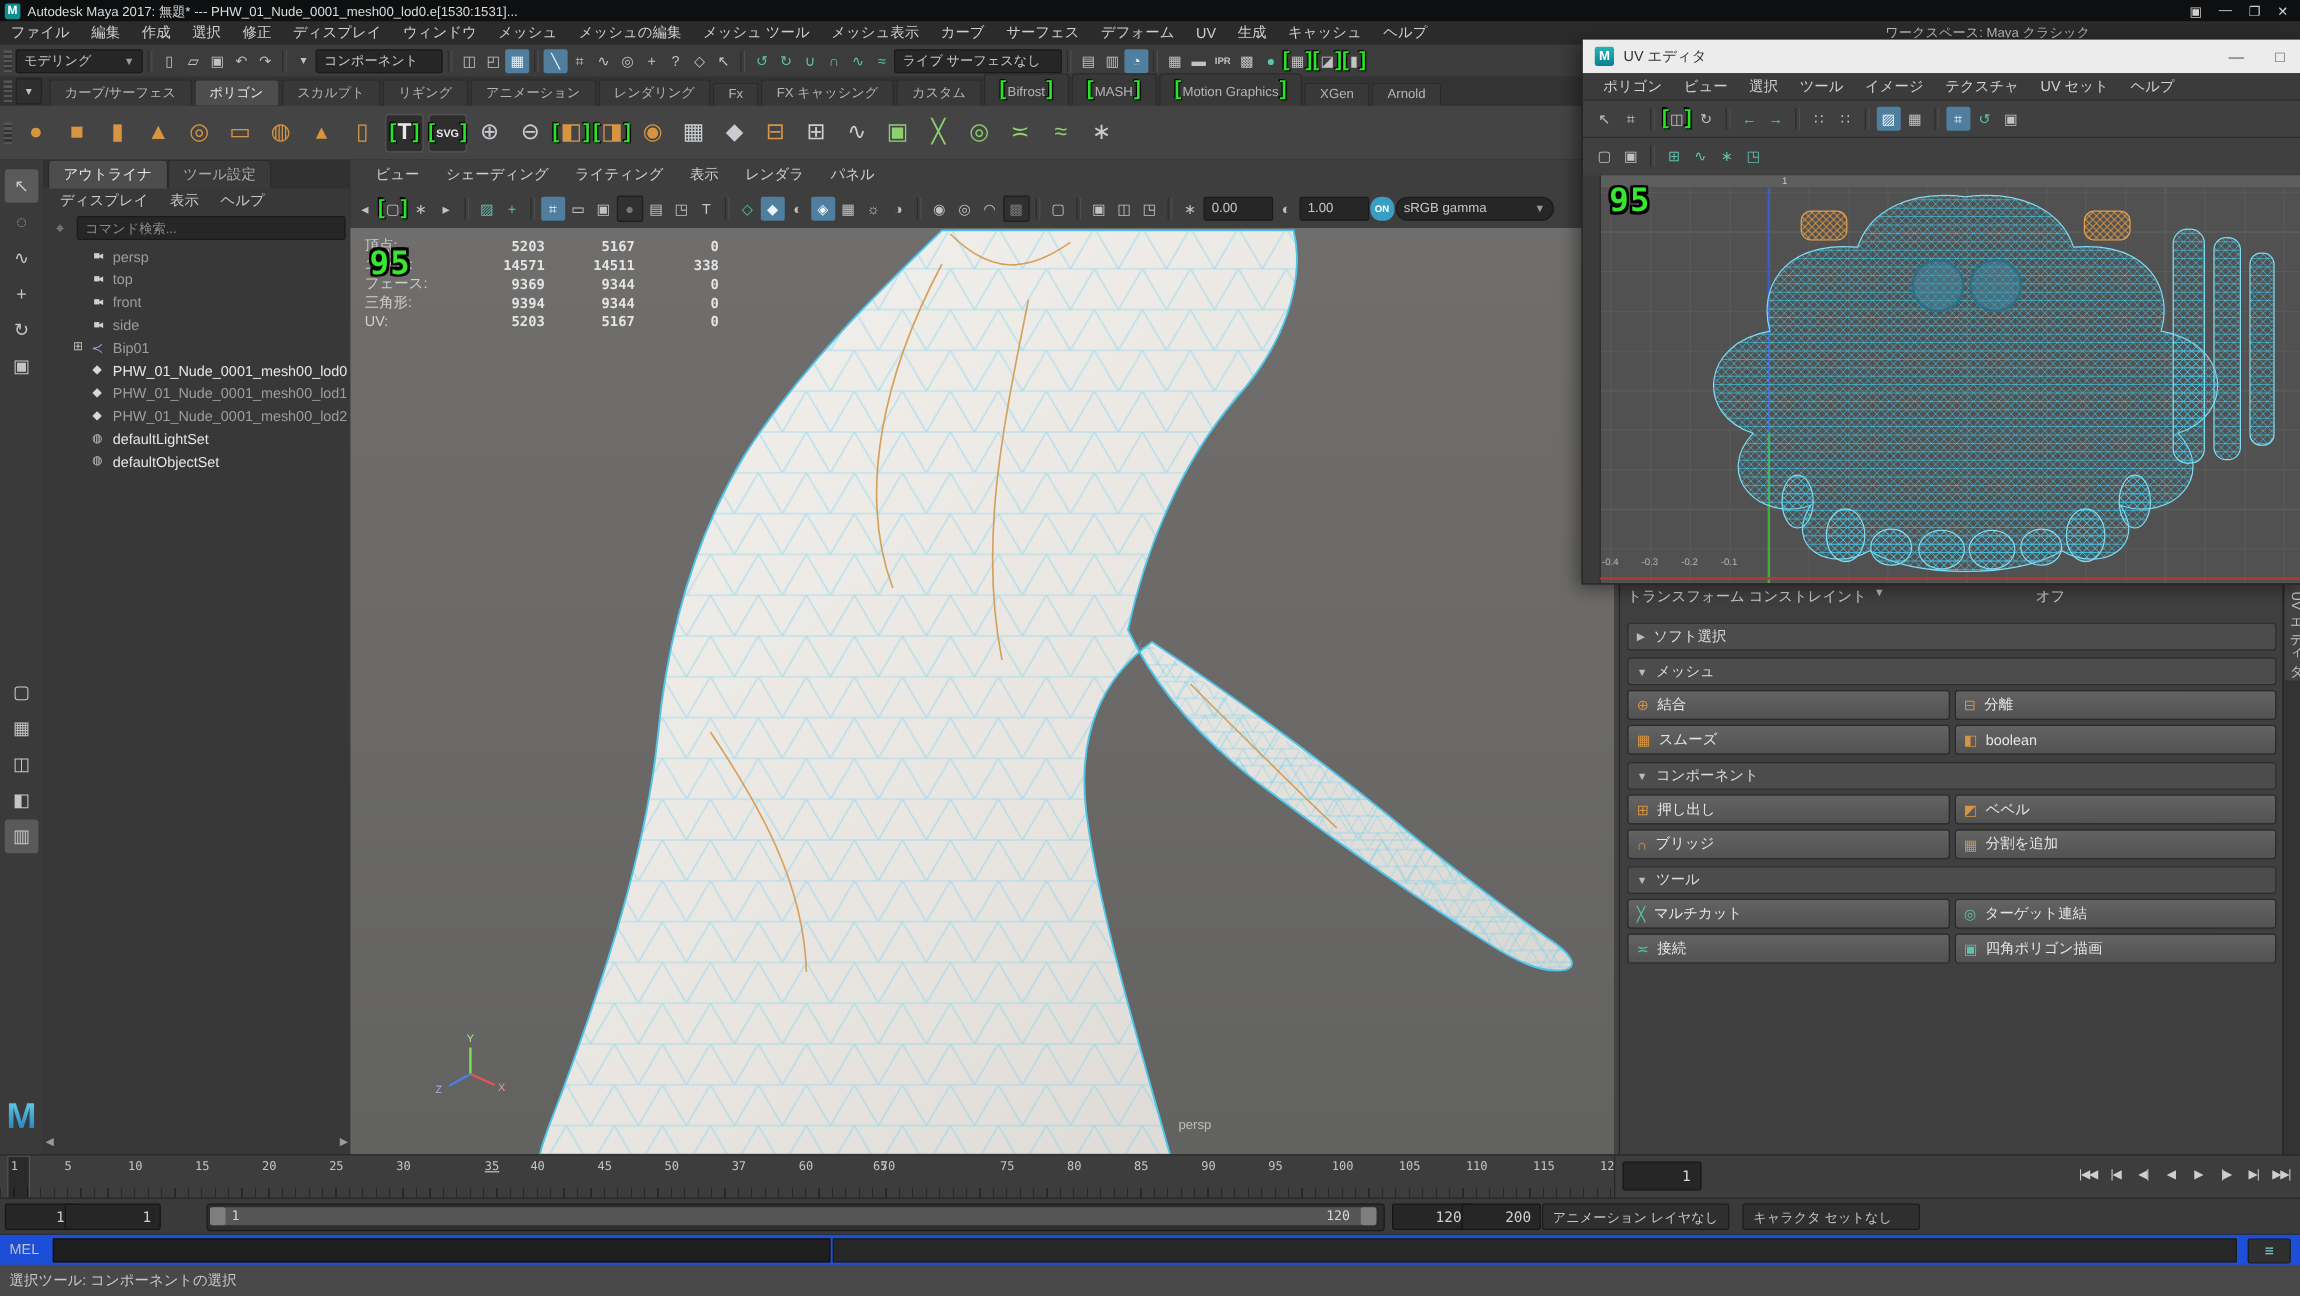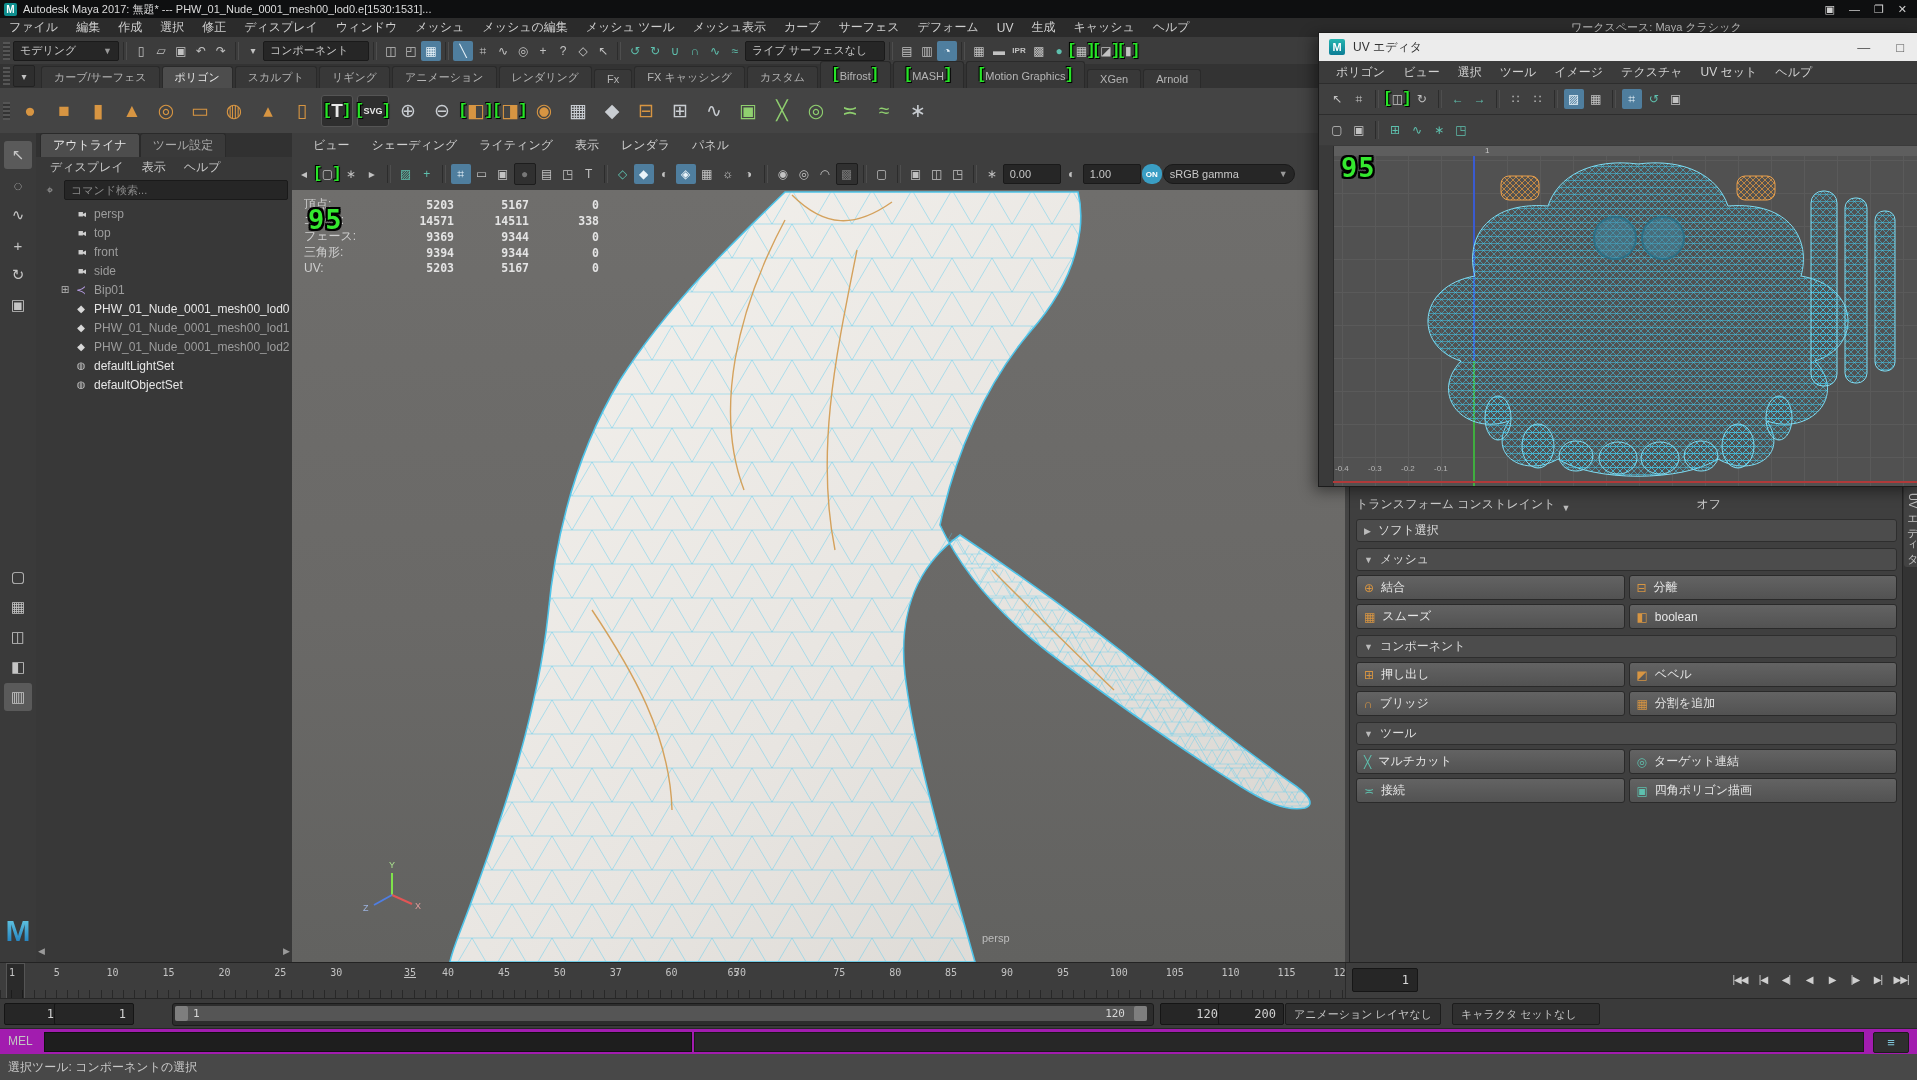--- a/index.html
+++ b/index.html
@@ -83,21 +83,21 @@
   #vp-hud{position:absolute;left:12px;top:6px;width:350px;font-size:12px;color:#cfcfcf;}
   .hudrow{display:grid;grid-template-columns:70px 80px 75px 70px;height:16px;align-items:center;}
   .hudrow b{font-weight:bold;color:#e4e4e4;text-align:right;font-family:"DejaVu Sans Mono",monospace;font-size:11.5px;}
   .som{font-family:"DejaVu Sans Mono",monospace;font-weight:bold;color:#35e82f;font-size:27px;letter-spacing:1px;
      text-shadow:-2px 0 #000,2px 0 #000,0 -2px #000,0 2px #000,-2px -2px #000,2px 2px #000,2px -2px #000,-2px 2px #000;
      z-index:60;line-height:1;}
   #persp-label{position:absolute;left:690px;top:742px;color:#bdbdbd;font-size:11px;}
   
   #rightpanel{left:1349px;top:133px;width:553px;height:829px;background:#3f3f3f;border-left:1px solid #262626;font-size:12px;}
   #mtk{position:absolute;left:6px;top:356px;right:6px;}
-  #mtk-constraint{display:flex;align-items:flex-end;color:#cdcdcd;height:24px;gap:6px;}
+  #mtk-constraint{display:flex;align-items:flex-start;color:#cdcdcd;height:24px;gap:6px;}
   #mtk-constraint .val{margin-left:120px;color:#cdcdcd;}
   .mtk-head{height:21px;background:#4c4c4c;border:1px solid #2e2e2e;border-radius:3px;color:#ddd;
      display:flex;align-items:center;gap:7px;padding:0 7px;margin-top:6px;font-size:12px;}
   .mtk-head .tri{font-size:9px;color:#bbb;}
   .mtk-grid{display:grid;grid-template-columns:1fr 1fr;gap:4px;margin-top:4px;}
   .mtk-btn{height:23px;background:linear-gradient(#636363,#525252);border:1px solid #2a2a2a;border-radius:3px;
      color:#e6e6e6;display:flex;align-items:center;gap:7px;padding:0 7px;font-size:12px;}
   .mtk-btn .bic{font-size:12px;}
   #side-vtab{left:1902px;top:133px;width:15px;height:829px;background:#333;border-left:1px solid #242424;}
   #side-vtab span{position:absolute;top:352px;left:1px;writing-mode:vertical-rl;color:#c3c3c3;font-size:11px;background:#424242;
@@ -137,21 +137,21 @@
      letter-spacing:-1px;}
   #rangebar{left:0;top:998px;width:1917px;height:30px;background:#3a3a3a;border-top:1px solid #262626;}
   .rfield{height:20px;background:#262626;border:1px solid #151515;border-radius:2px;color:#d0d0d0;font-size:12px;
      display:flex;align-items:center;justify-content:flex-end;padding:0 7px;font-family:"DejaVu Sans Mono",monospace;}
   #rslider-outer{position:absolute;left:172px;top:4px;width:980px;height:21px;background:#2d2d2d;border:1px solid #1b1b1b;border-radius:3px;}
   #rslider-inner{position:absolute;left:2px;top:2px;width:972px;height:15px;background:#555;border-radius:2px;}
   .rhandle{position:absolute;top:0;width:13px;height:15px;background:#7e7e7e;border-radius:2px;}
   #rslider-inner .lab{position:absolute;top:0;color:#d6d6d6;font-size:11px;font-family:"DejaVu Sans Mono",monospace;line-height:15px;}
   .combo{height:20px;background:#2f2f2f;border:1px solid #1c1c1c;border-radius:2px;color:#c6c6c6;font-size:11px;
      display:flex;align-items:center;padding:0 8px;gap:8px;white-space:nowrap;}
-  #cmdline{left:0;top:1028px;width:1917px;height:26px;background:#a21caf;border-top:1px solid #272727;}
+  #cmdline{left:0;top:1028px;width:1917px;height:26px;background:#1d4ed8;border-top:1px solid #272727;}
   #cmd-label{position:absolute;left:8px;top:5px;color:#c2c2c2;font-size:12px;}
   #cmd-input{position:absolute;left:44px;top:3px;width:646px;height:18px;background:#1e1e1e;border:1px solid #101010;}
   #cmd-output{position:absolute;left:694px;top:3px;width:1168px;height:18px;background:#272727;border:1px solid #191919;}
   #cmd-history{position:absolute;right:8px;top:3px;width:34px;height:19px;color:#7fc4d8;display:flex;align-items:center;
      justify-content:center;font-size:13px;background:#2f2f2f;border:1px solid #1b1b1b;border-radius:2px;}
   #helpline{left:0;top:1054px;width:1917px;height:26px;background:#484848;color:#c9c9c9;font-size:12px;
      display:flex;align-items:center;padding-left:8px;}
 </style>
 </head>
 <body>

